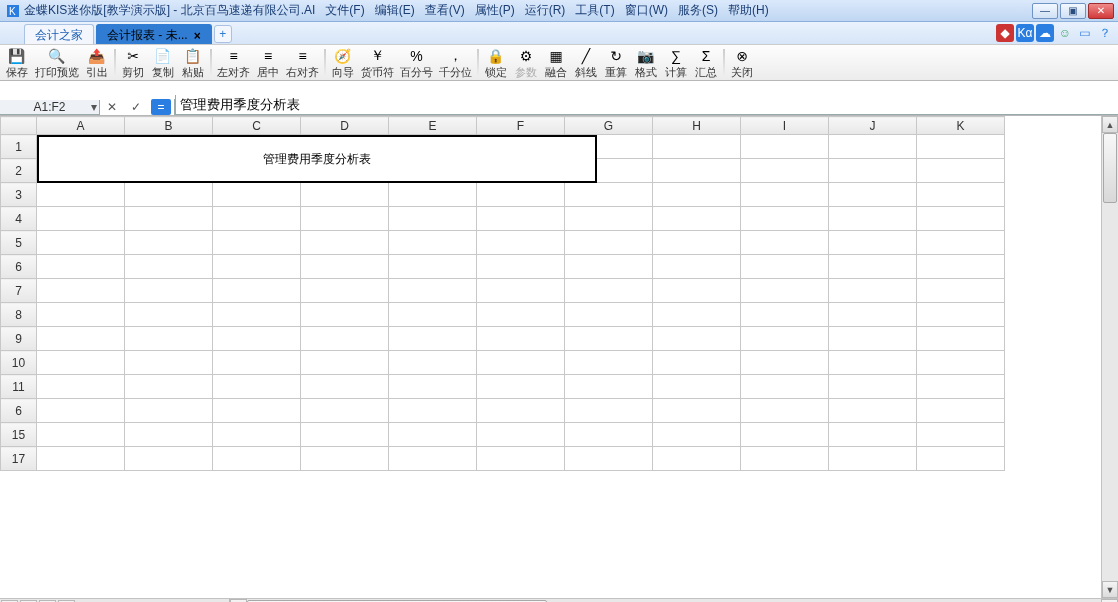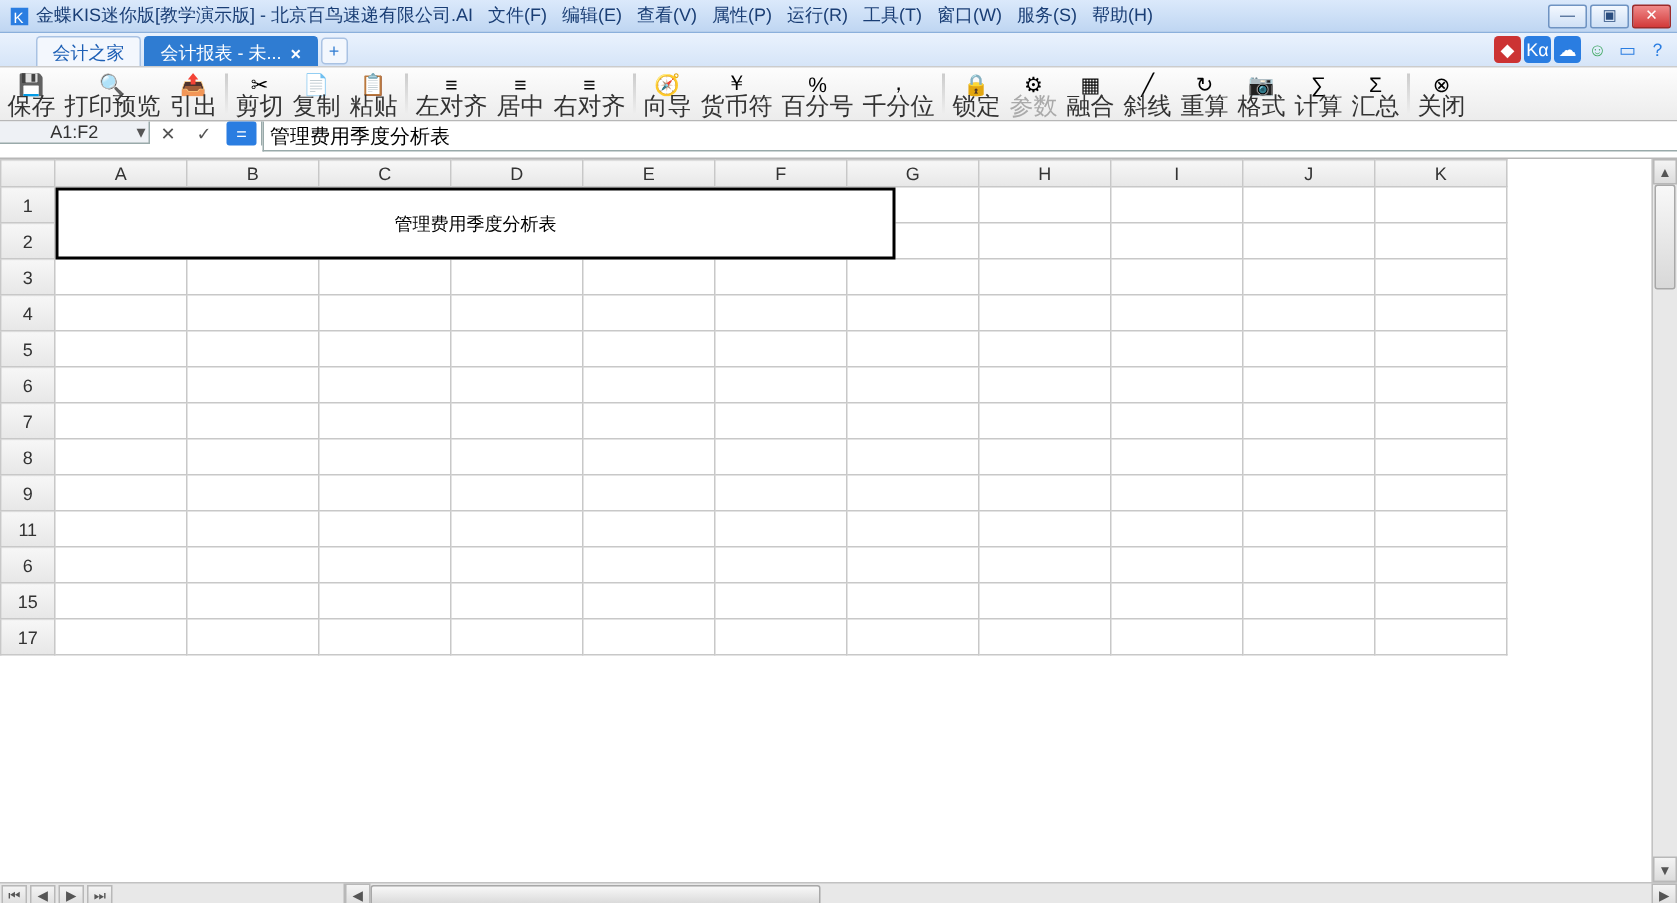--- a/index.html
+++ b/index.html
@@ -9,36 +9,36 @@
 .titlebar .appicon { width: 14px; height: 14px; margin: 0 4px; display:flex;align-items:center;justify-content:center; }
 .titlebar .title { color: #1a3e75; font-weight: normal; letter-spacing: 0; }
 .titlebar .menu { margin-left: 6px; color: #1a3e75; display: flex; gap: 2px; }
 .titlebar .menu span { padding: 18px 4px; cursor: default; }
 .titlebar .winbtns { margin-left: auto; display: flex; gap: 2px; padding-right: 2px;}
 .winbtn { width: 26px; height: 16px; border: 1px solid #6f93c2; border-radius: 2px; background: linear-gradient(#f3f8ff,#cfe0f5); display:flex; align-items:center; justify-content:center; font-size: 10px; color:#2a4d7f; line-height:1; }
 .winbtn.close { background: linear-gradient(#f08a8a,#d23a3a); color:#fff; border-color:#9c2b2b;}
 
 .tabbar { height: 22px; background: linear-gradient(#eaf2fd,#d6e5f8); display:flex; align-items:flex-end; padding: 0 6px 0 24px; position: relative;}
 .tab { height: 20px; padding: 2px 10px 0; border: 1px solid #a9c2e3; border-bottom:none; border-radius: 3px 3px 0 0; margin-right: 2px; background: #f3f7fd; color:#1d5fb5; display:flex; align-items:center; gap:6px;}
-.tab.active { background: #2f7cd2; color: #ffffff; border-color:#2f7cd2;}
+.tab.active { background: #2f7cd2; color: #000000; border-color:#2f7cd2;}
 .tab .close { font-weight:bold; }
 .newtab { width: 18px; height: 18px; border:1px solid #a9c2e3; border-radius:3px; display:flex;align-items:center;justify-content:center;color:#2f7cd2;background:#f3f7fd; margin-bottom:1px;}
 .tabbar .righticons { position:absolute; right:4px; top:2px; display:flex; gap:2px; }
 .righticon { width:18px; height:18px; border-radius:3px; display:flex;align-items:center;justify-content:center; font-size:12px; color:#fff; }
 .righticon.r1{background:#cc3333;} .righticon.r2{background:#2a7de1;} .righticon.r3{background:#2a7de1;}
 .righticon.r4{color:#4a6; background:transparent;} .righticon.r5{color:#2a7de1;background:transparent;} .righticon.r6{color:#2a7de1;background:transparent;}
 
 .toolbar { height: 37px; background: linear-gradient(#fdfdfd,#ececec); border-top:1px solid #ccc; border-bottom: 1px solid #b7b7b7; display:flex; align-items:stretch; padding: 0 2px; overflow:hidden;}
 .tbtn { display:flex; flex-direction:column; align-items:center; justify-content:flex-end; padding: 0 3px 1px; min-width: 30px; cursor:default; }
 .tbtn .ic { height: 18px; display:flex; align-items:center; justify-content:center; font-size: 14px; }
-.tbtn .lb { font-size: 16px; color:#333; line-height: 14px; white-space: nowrap; }
+.tbtn .lb { font-size: 11px; color:#333; line-height: 14px; white-space: nowrap; }
 .tbtn.disabled .lb { color: #aaa; }
 .tsep { width: 2px; background: linear-gradient(#ccc,#eee); margin: 4px 2px; }
 
-.formulabar { height: 25px; border-bottom: 1px solid #b7b7b7; display:flex; align-items:flex-start; }
+.formulabar { height: 35px; border-bottom: 1px solid #b7b7b7; display:flex; align-items:flex-end; }
 .namebox { width: 100px; border: 1px solid #9aa; border-top:none; border-left:none; background: #eef1f5; display:flex; align-items:center; justify-content:center; color:#333; position:relative;}
 .namebox .dd { position:absolute; right:2px; color:#555; }
 .fxbtns { display:flex; align-items:center; border-right:1px solid #9aa; }
 .fxbtn { width: 24px; display:flex; align-items:center; justify-content:center; color:#555; }
 .fxbtn.eq { background:#2a7de1; color:#fff; width:20px; height:16px; border-radius:2px; margin: 0 3px;}
 .formula { flex:1; border:1px solid #9aa; border-top:none; border-right:none; padding: 2px 4px; outline:none; }
 
 .gridwrap { position: relative; height: calc(602px - 22px - 22px - 37px - 22px - 17px); display:flex; }
 .grid { flex:1; overflow:hidden; position:relative; }
 table.sheet { border-collapse: collapse; table-layout: fixed; }
@@ -357,20 +357,34 @@
             <td class="cell"></td>
             <td class="cell"></td>
             <td class="cell"></td>
             <td class="cell"></td>
             <td class="cell"></td>
             <td class="cell"></td>
             <td class="cell"></td>
             <td class="cell"></td>
           </tr>
           <tr>
+            <th class="rowhdr">10</th>
+            <td class="cell"></td>
+            <td class="cell"></td>
+            <td class="cell"></td>
+            <td class="cell"></td>
+            <td class="cell"></td>
+            <td class="cell"></td>
+            <td class="cell"></td>
+            <td class="cell"></td>
+            <td class="cell"></td>
+            <td class="cell"></td>
+            <td class="cell"></td>
+          </tr>
+          <tr>
             <th class="rowhdr">11</th>
             <td class="cell"></td>
             <td class="cell"></td>
             <td class="cell"></td>
             <td class="cell"></td>
             <td class="cell"></td>
             <td class="cell"></td>
             <td class="cell"></td>
             <td class="cell"></td>
             <td class="cell"></td>

